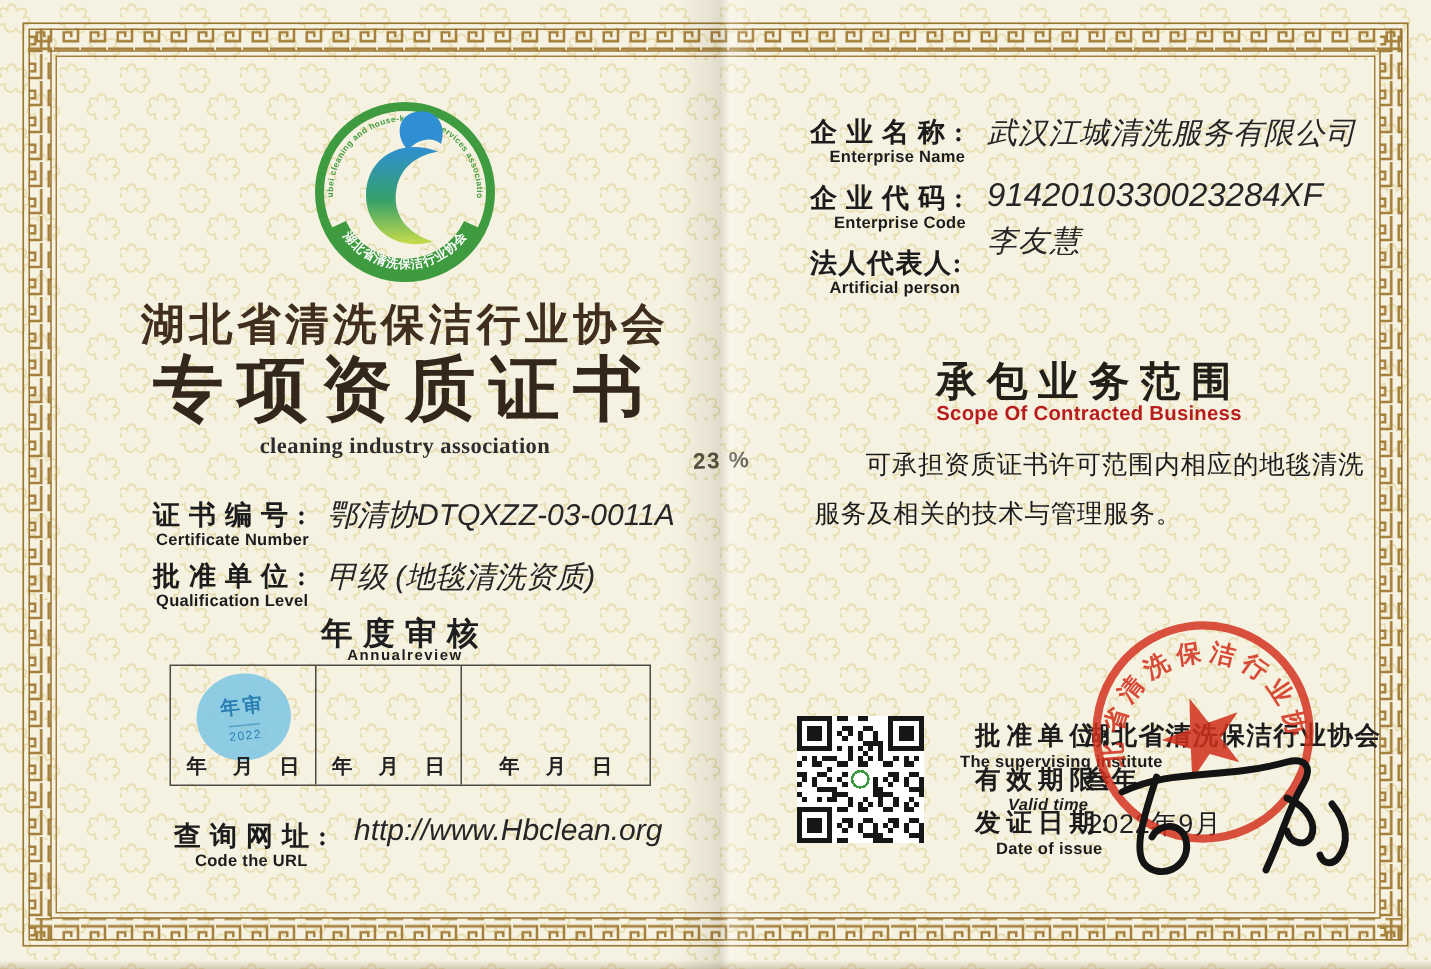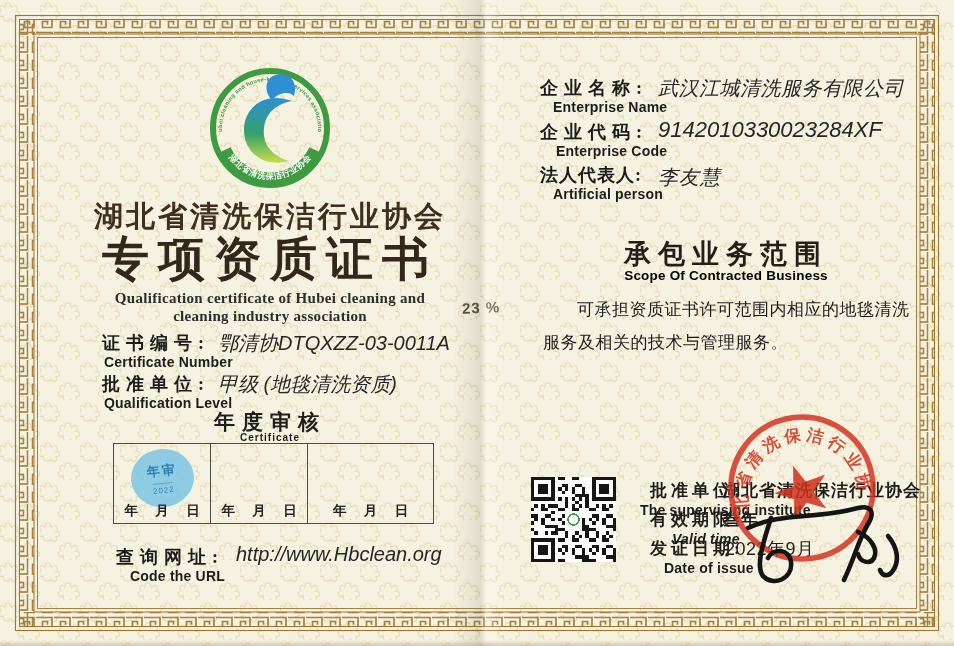--- a/index.html
+++ b/index.html
@@ -21,21 +21,21 @@
     color:#402e1f;letter-spacing:3px;}
   .main-title{left:60px;top:228px;width:420px;font-weight:bold;font-size:47px;
     color:#33271b;letter-spacing:9px;}
   .en-sub{left:60px;top:289px;width:420px;font-weight:bold;font-size:15px;
     color:#2d2d2d;line-height:18px;letter-spacing:0.3px;}
 
   .field-label{font-weight:bold;font-size:18px;color:#1c1c1c;
     font-family:"Liberation Serif","DejaVu Serif",serif;}
   .sp4{letter-spacing:6px;}
   .sp5{letter-spacing:1px;}
-  .field-sub{font-weight:bold;font-size:14px;color:#1c1c1c;letter-spacing:0.2px;}
+  .field-sub{font-weight:bold;font-size:11px;color:#1c1c1c;letter-spacing:0.2px;}
   .field-value{font-size:20px;color:#262626;font-style:italic;}
 
   .annual-title{left:60px;top:408px;width:420px;font-weight:bold;font-size:21px;
     color:#1e1e1e;letter-spacing:7px;}
   .annual-sub{left:60px;top:432px;width:420px;font-weight:bold;font-size:10px;
     color:#1e1e1e;letter-spacing:1px;}
 
   .review-table{left:113px;top:443px;width:321px;height:81px;display:flex;
     border:1.3px solid #4d4c44;}
   .review-cell{position:relative;height:100%;border-right:1.3px solid #4d4c44;}
@@ -48,21 +48,21 @@
     border-radius:50%;background:rgba(128,198,228,0.88);
     display:flex;flex-direction:column;align-items:center;justify-content:center;
     transform:rotate(-6deg);}
   .blue-stamp .t1{font-weight:bold;font-size:13px;color:#2a7fb2;letter-spacing:2px;}
   .blue-stamp .t2{font-size:8px;color:#2a7fb2;margin-top:3px;letter-spacing:1px;
     border-top:1px solid rgba(42,127,178,.55);padding-top:2px;}
 
   .scope-title{left:540px;top:236px;width:372px;font-weight:bold;font-size:27px;
     color:#221f18;letter-spacing:7px;}
   .scope-sub{left:540px;top:268px;width:372px;font-weight:bold;font-size:13.5px;
-    color:#000000;letter-spacing:0.2px;}
+    color:#b91c1c;letter-spacing:0.2px;}
   .scope-body{left:543px;top:293px;width:378px;font-size:17px;color:#1b1b1b;
     line-height:1.95;text-indent:2em;letter-spacing:0.5px;}
 
   .fold-mark{left:462px;top:299px;font-weight:bold;font-size:15px;color:#55503e;
     letter-spacing:1px;transform:rotate(-2deg);}
 
   .appr-label{font-weight:bold;font-size:17px;color:#1c1c1c;
     font-family:"Liberation Serif","DejaVu Serif",serif;letter-spacing:4px;}
   .appr-value-cjk{font-weight:bold;font-size:17px;color:#1c1c1c;
     font-family:"Liberation Serif","DejaVu Serif",serif;letter-spacing:1px;}
@@ -137,34 +137,33 @@
         <path d="M69,21 C83,15 95,25 90,41 C85,36 75,37 68,45 C60,37 61,25 69,21 Z" fill="#2f8fd2"></path>
         <path d="M88,46 C61,36 40,52 40,75 C40,99 62,113 85,106 C68,101 58,89 60,73 C62,57 73,49 88,46 Z" fill="url(#swirlGrad)"></path>
       </svg>
     </div>
 
     <div class="abs serif center assoc-line">湖北省清洗保洁行业协会</div>
 
     <div class="abs serif center main-title">专项资质证书</div>
 
     <div class="abs serif center en-sub">
-      <div>Qualification certificate of Hubei cleaning and</div>
       <div>cleaning industry association</div>
     </div>
 
     <div class="abs field-label sp4" style="left:102px;top:331px;">证书编号:</div>
     <div class="abs field-sub sans" style="left:104px;top:354px;">Certificate Number</div>
     <div class="abs field-value sans" style="left:218px;top:330px;">鄂清协DTQXZZ-03-0011A</div>
 
     <div class="abs field-label sp4" style="left:102px;top:372px;">批准单位:</div>
     <div class="abs field-sub sans" style="left:104px;top:395px;">Qualification Level</div>
     <div class="abs field-value sans" style="left:218px;top:371px;">甲级 (地毯清洗资质)</div>
 
     <div class="abs serif center annual-title">年度审核</div>
-    <div class="abs sans center annual-sub">Certificate</div>
+    <div class="abs sans center annual-sub">Annualreview</div>
 
     <div class="abs review-table">
       <div class="review-cell c1">
         <div class="blue-stamp">
           <div class="t1">年审</div>
           <div class="t2">2022</div>
         </div>
         <div class="cell-date">年 月 日</div>
       </div>
       <div class="review-cell c2">
@@ -182,21 +181,21 @@
     <div class="abs field-label sp4" style="left:540px;top:76px;">企业名称:</div>
     <div class="abs field-sub sans" style="left:553px;top:99px;">Enterprise Name</div>
     <div class="abs field-value sans" style="left:658px;top:75px;letter-spacing:0.5px;">武汉江城清洗服务有限公司</div>
 
     <div class="abs field-label sp4" style="left:540px;top:120px;">企业代码:</div>
     <div class="abs field-sub sans" style="left:556px;top:143px;">Enterprise Code</div>
     <div class="abs field-value sans" style="left:658px;top:117px;font-size:22px;">9142010330023284XF</div>
 
     <div class="abs field-label sp5" style="left:540px;top:163px;">法人代表人:</div>
     <div class="abs field-sub sans" style="left:553px;top:186px;">Artificial person</div>
-    <div class="abs field-value sans" style="left:658px;top:164px;letter-spacing:1px;">李友慧</div>
+    <div class="abs field-value sans" style="left:658px;top:147px;letter-spacing:1px;">李友慧</div>
 
     <div class="abs serif center scope-title">承包业务范围</div>
     <div class="abs sans center scope-sub">Scope Of Contracted Business</div>
     <div class="abs sans scope-body">可承担资质证书许可范围内相应的地毯清洗服务及相关的技术与管理服务。</div>
 
     <div class="abs sans fold-mark">23 %</div>
 
     <div class="abs qr-wrap">
       <svg id="qrsvg" width="85" height="85" viewBox="0 0 25 25" shape-rendering="crispEdges">
           <rect x="0" y="0" width="25" height="25" fill="#ffffff"></rect>

